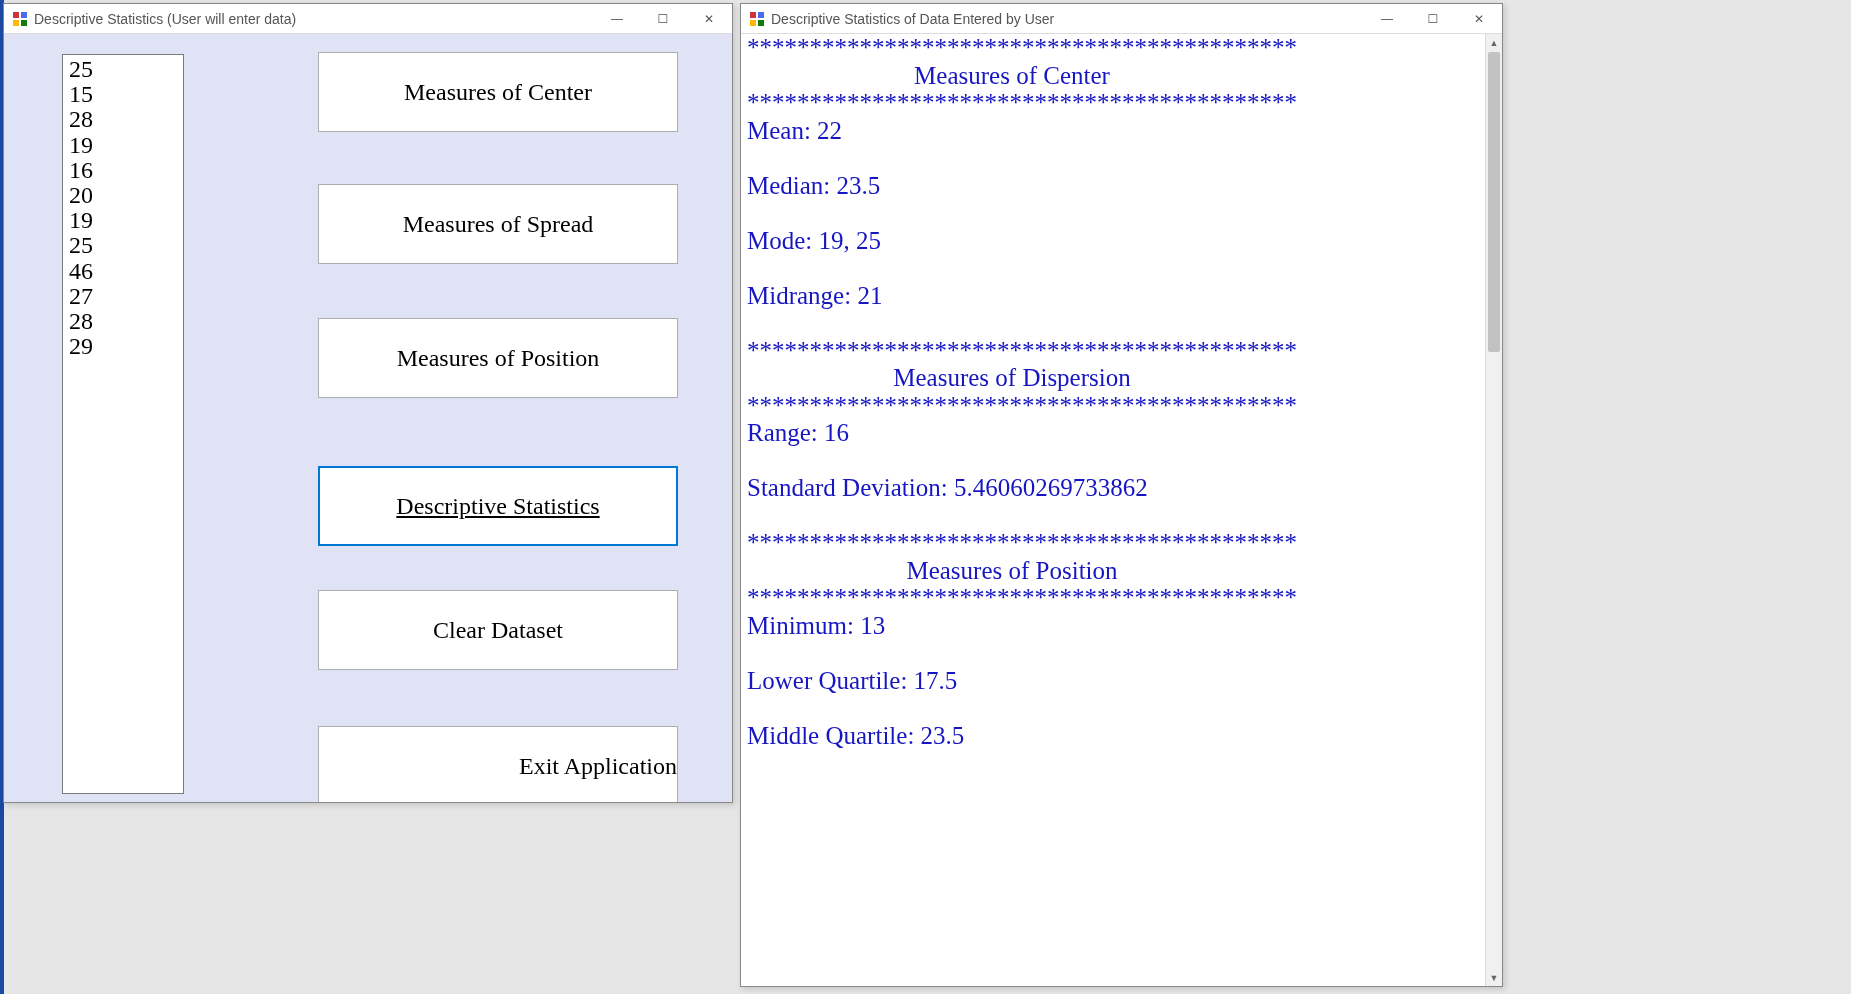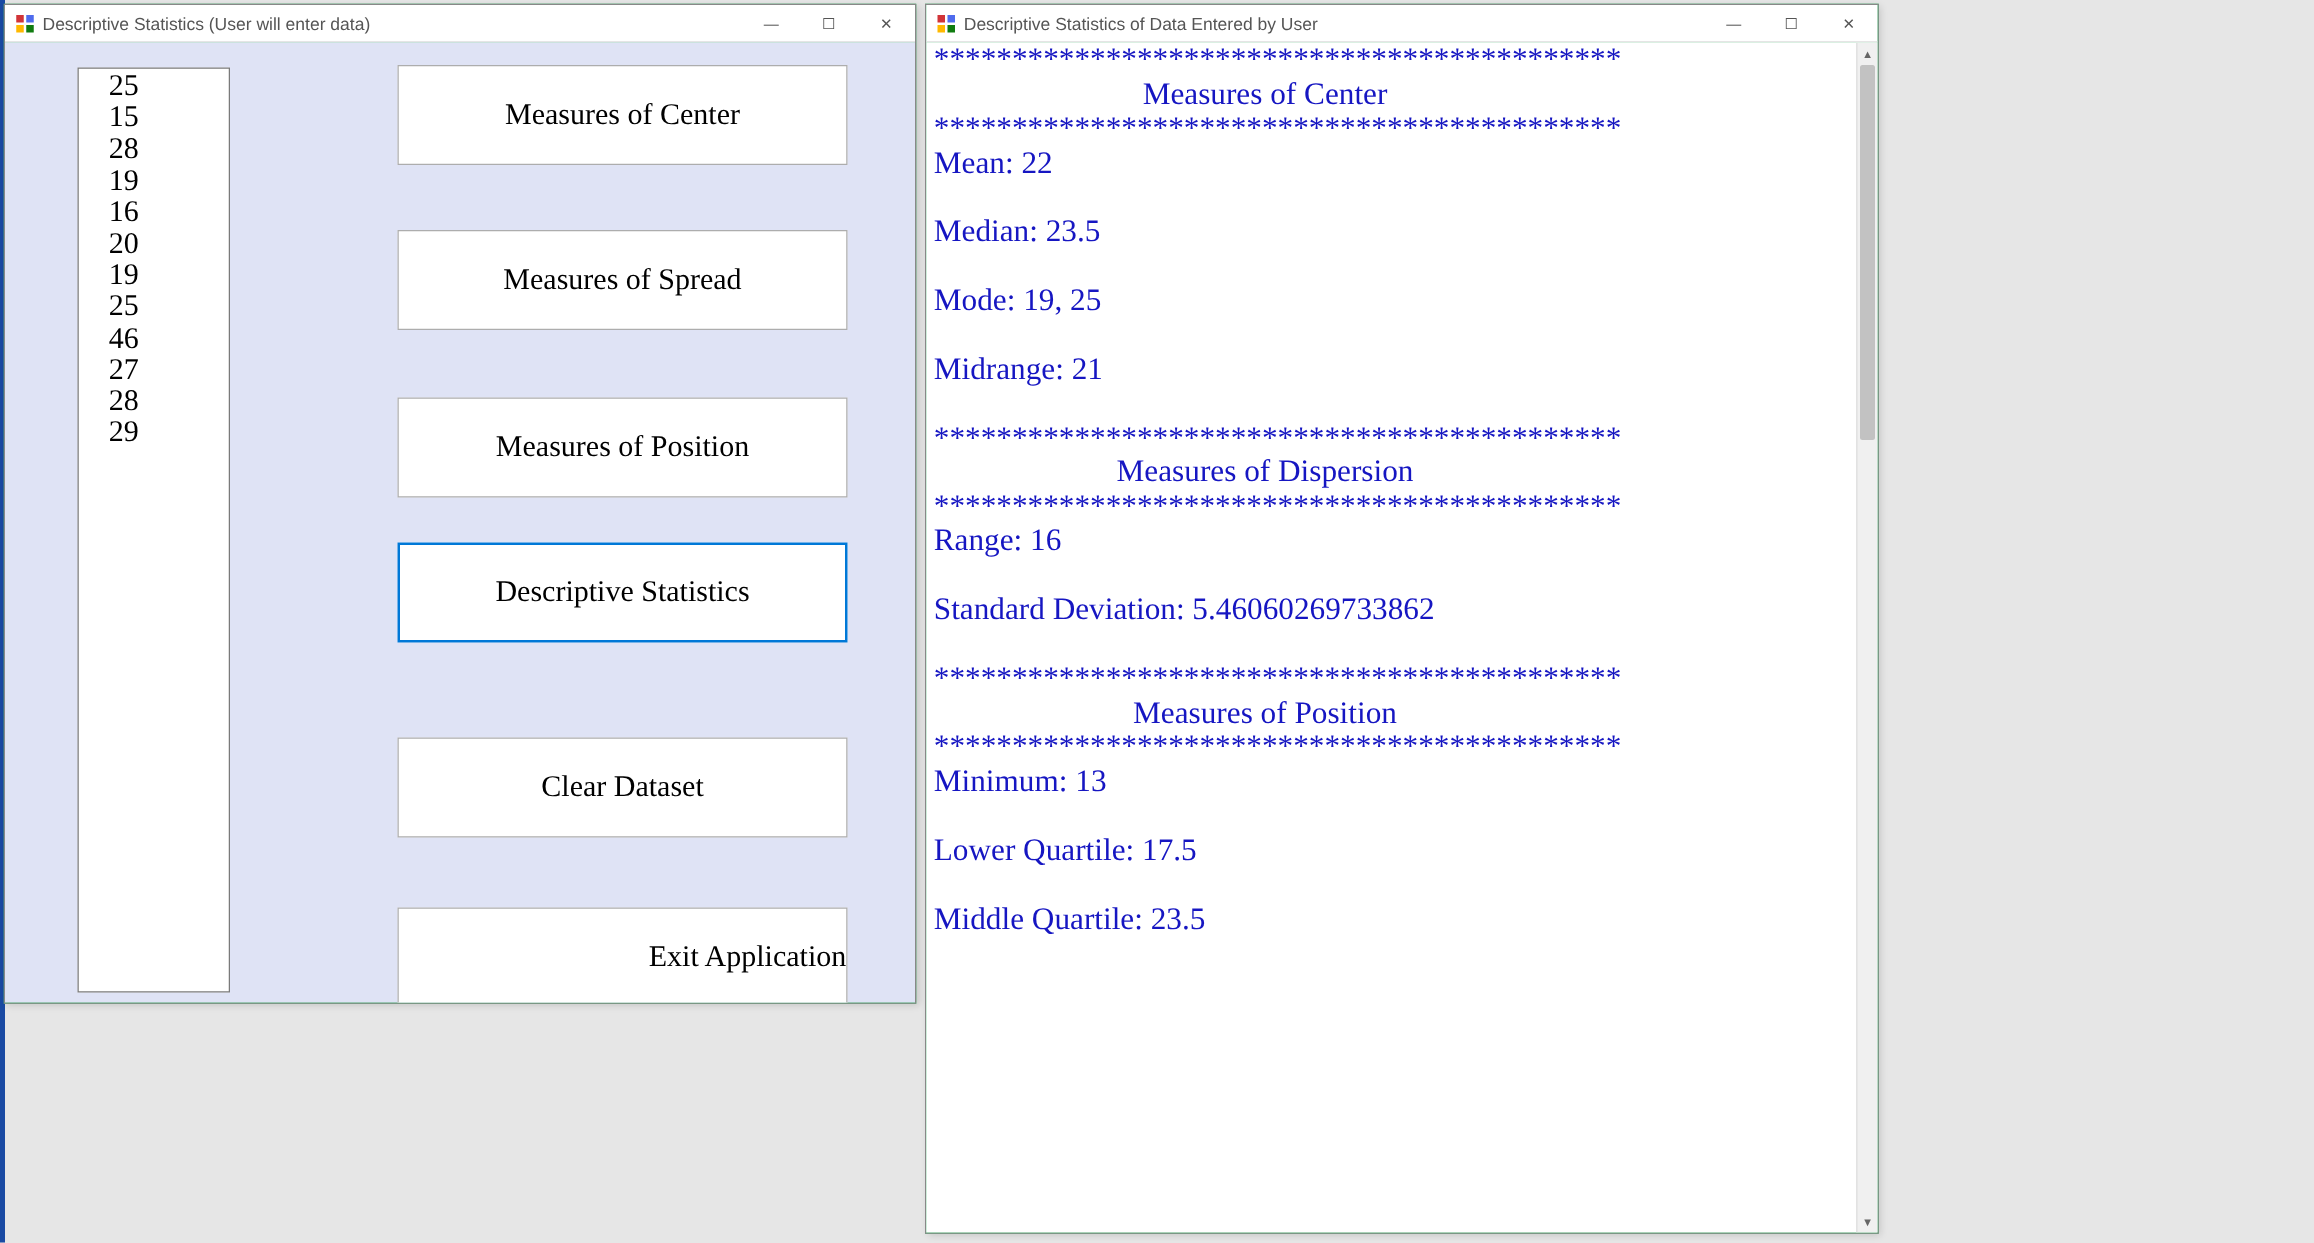--- a/index.html
+++ b/index.html
@@ -6,21 +6,21 @@
     body {
       font-family: "Segoe UI", Tahoma, sans-serif;
       background: #e6e6e6;
       width: 1851px;
       height: 994px;
       position: relative;
       overflow: hidden;
     }
     .window {
       position: absolute;
-      background: #22c55e;
+      background: #000000;
       border: 1px solid #888;
       box-shadow: 2px 2px 6px rgba(0,0,0,0.15);
       display: flex;
       flex-direction: column;
     }
     .window-left {
       left: 3px;
       top: 3px;
       width: 730px;
       height: 800px;
@@ -85,21 +85,21 @@
     }
 
     .data-listbox {
       position: absolute;
       left: 58px;
       top: 20px;
       width: 122px;
       height: 740px;
       background: #fff;
       border: 1px solid #7a7a7a;
-      padding: 2px 24px;
+      padding: 2px 6px;
       font-family: "Times New Roman", serif;
       font-size: 24px;
       color: #000;
       line-height: 1.05;
       overflow: hidden;
     }
 
     .action-btn {
       position: absolute;
       left: 314px;
@@ -114,21 +114,21 @@
       align-items: center;
       justify-content: center;
       cursor: pointer;
     }
     .action-btn.selected {
       border: 2px solid #0078d7;
     }
     .btn-1 { top: 18px; }
     .btn-2 { top: 150px; }
     .btn-3 { top: 284px; }
-    .btn-4 { top: 400px; }
+    .btn-4 { top: 432px; text-decoration: underline; }
     .btn-5 { top: 556px; }
     .btn-6 { top: 692px; justify-content: flex-end; }
 
     .output-text {
       flex: 1;
       padding: 0 4px 0 6px;
       font-family: "Times New Roman", serif;
       font-size: 25px;
       color: #1616c2;
       white-space: pre;

